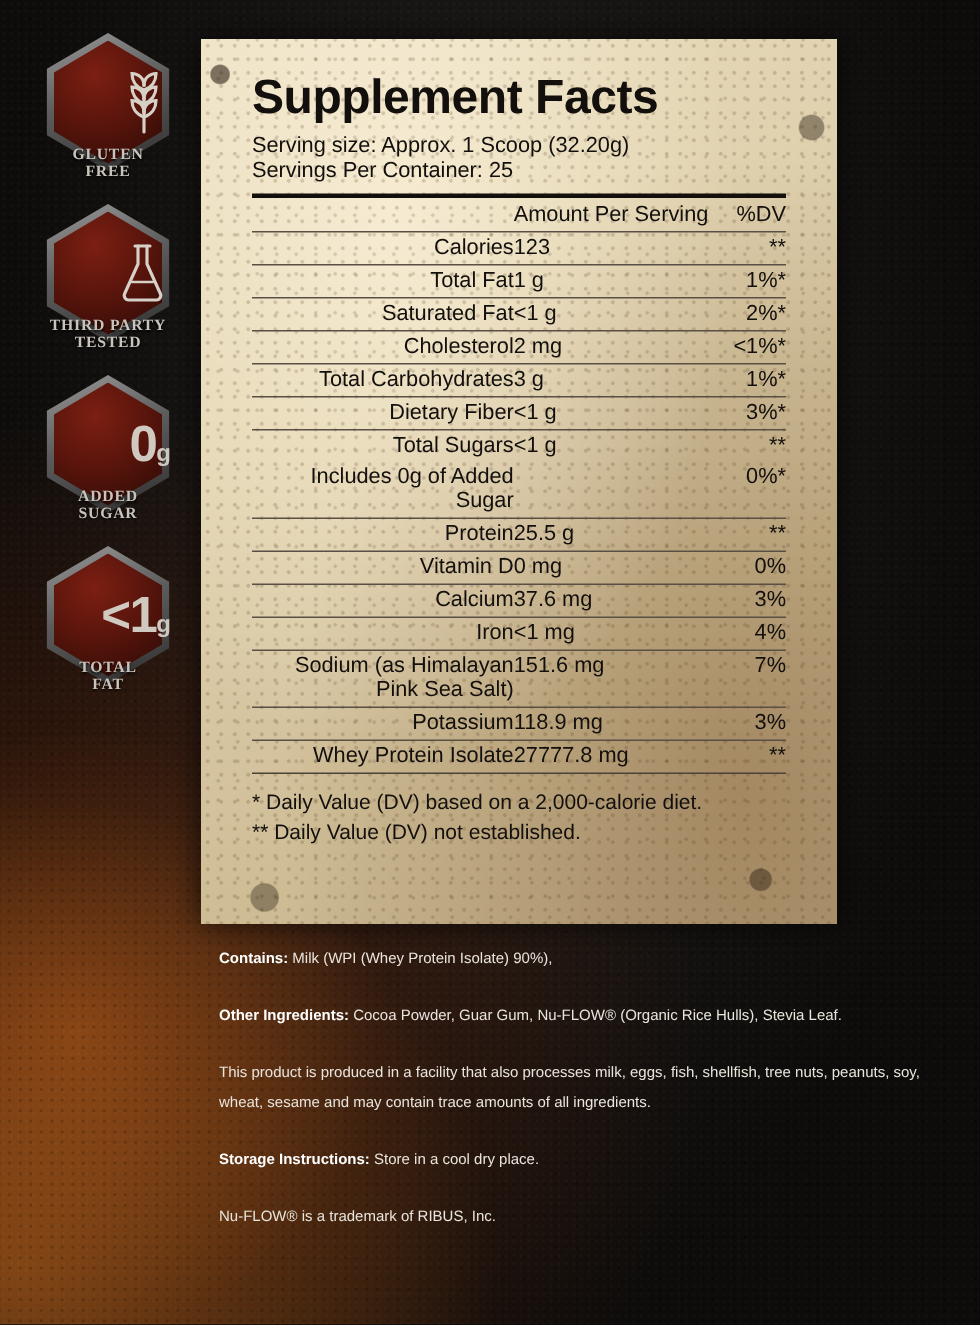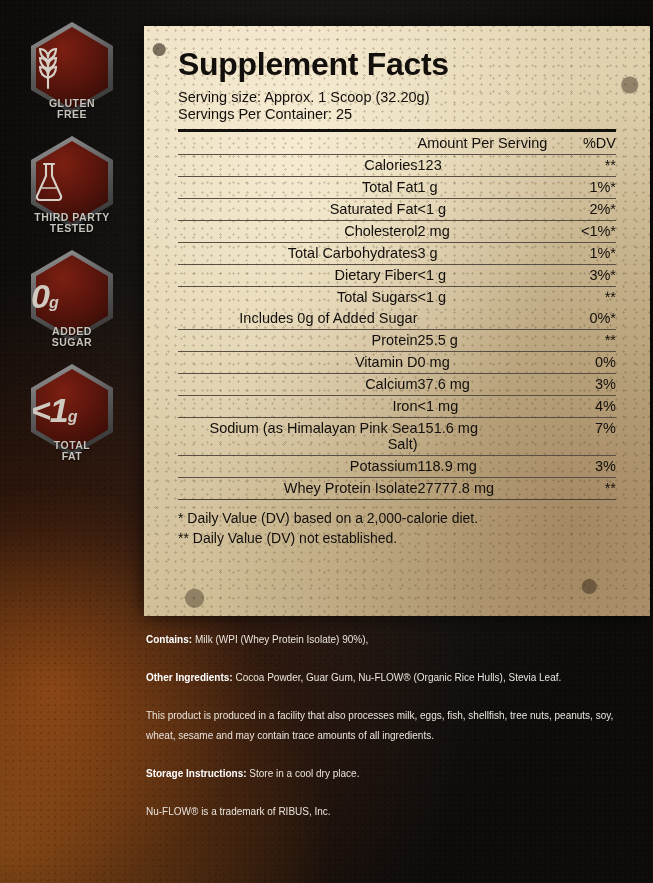--- a/index.html
+++ b/index.html
@@ -65,51 +65,50 @@
   }
   .hex.inner {
     inset: 5px;
     background: radial-gradient(circle at 38% 28%, #7c1f12 0%, #5a150c 45%, #2a0a05 100%);
   }
   .hex-glyph {
     position: absolute;
     inset: 0;
     display: flex;
     align-items: center;
-    justify-content: flex-start;
+    justify-content: flex-end;
     color: #d9d4cc;
-    font-style: italic;
   }
   .big-num {
     font-size: 34px;
     font-weight: bold;
     color: #cfc9c0;
     line-height: 1;
     letter-spacing: -1px;
   }
   .big-num small { font-size: 16px; }
   .badge-caption {
     margin-top: -16px;
     position: relative;
     z-index: 3;
     color: #c9c4bb;
     font-size: 10.5px;
     font-weight: bold;
     letter-spacing: 0.5px;
     line-height: 11px;
     text-shadow: 0 1px 2px #000;
   }
-  .badge-caption span { display: block; }
+  .badge-caption span { display: block; font-family: Liberation Serif, serif; }
 
   
   #panel {
     position: absolute;
-    left: 144px;
+    left: 134px;
     top: 26px;
-    width: 506px;
+    width: 424px;
     height: 590px;
     background:
       radial-gradient(ellipse at 30% 20%, rgba(255,246,224,0.65) 0%, rgba(0,0,0,0) 55%),
       radial-gradient(ellipse at 85% 85%, rgba(120, 85, 45, 0.45) 0%, rgba(0,0,0,0) 60%),
       linear-gradient(150deg, #e8dcc0 0%, #ded0ae 35%, #cdbc96 70%, #bda986 100%);
     box-shadow: 0 0 18px rgba(0,0,0,0.7);
     padding: 14px 20px 16px 20px;
     box-sizing: border-box;
     color: #14110e;
     filter: contrast(1.02);

